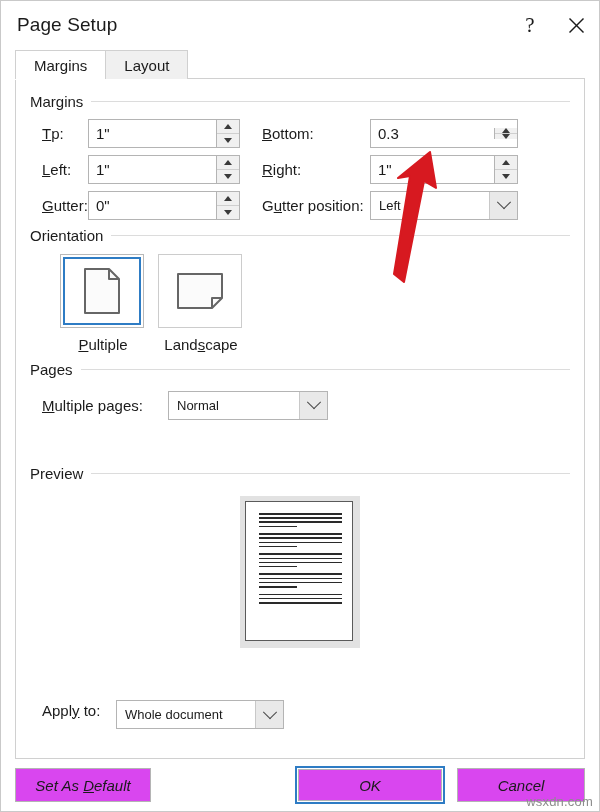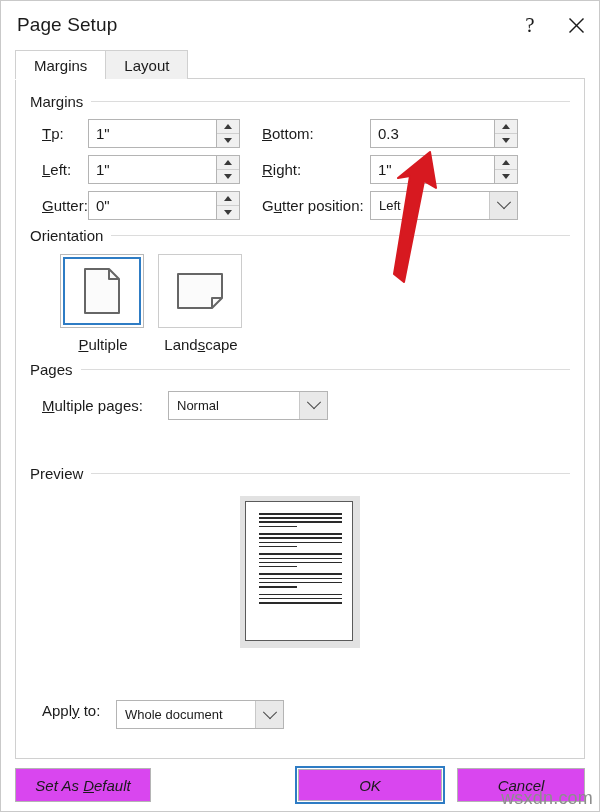--- a/index.html
+++ b/index.html
@@ -307,21 +307,21 @@
     padding: 1px;
     box-sizing: border-box;
     height: 38px;
     display: flex;
   }
   .btn-default-ring .btn { height: 100%; width: 100%; }
   .watermark {
     position: absolute;
     right: 6px;
     bottom: 2px;
-    font-size: 18px;
+    font-size: 13px;
     color: #8d8d8d;
     font-family: "Liberation Sans", sans-serif;
     letter-spacing: .2px;
   }
   
   #arrow-annotation {
     position: absolute;
     left: 380px;
     top: 148px;
     width: 70px;
@@ -372,21 +372,21 @@
           <div class="spin-btns">
             <div class="spin-b up">
                 <span class="tri up"></span>
               </div>
             <div class="spin-b">
                 <span class="tri down"></span>
               </div>
           </div>
         </div>
         <span class="lbl" style="width:130px; padding-left:22px; box-sizing:border-box;"><u>B</u><span>ottom:</span></span>
-        <div class="spin-wrap" style="width:148px;">
+        <div class="spin-wrap" style="width:148px;align-items:center;">
           <div class="spin-input">0.3</div>
           <div class="spin-btns">
             <div class="spin-b up">
                 <span class="tri up"></span>
               </div>
             <div class="spin-b">
                 <span class="tri down"></span>
               </div>
           </div>
         </div>

